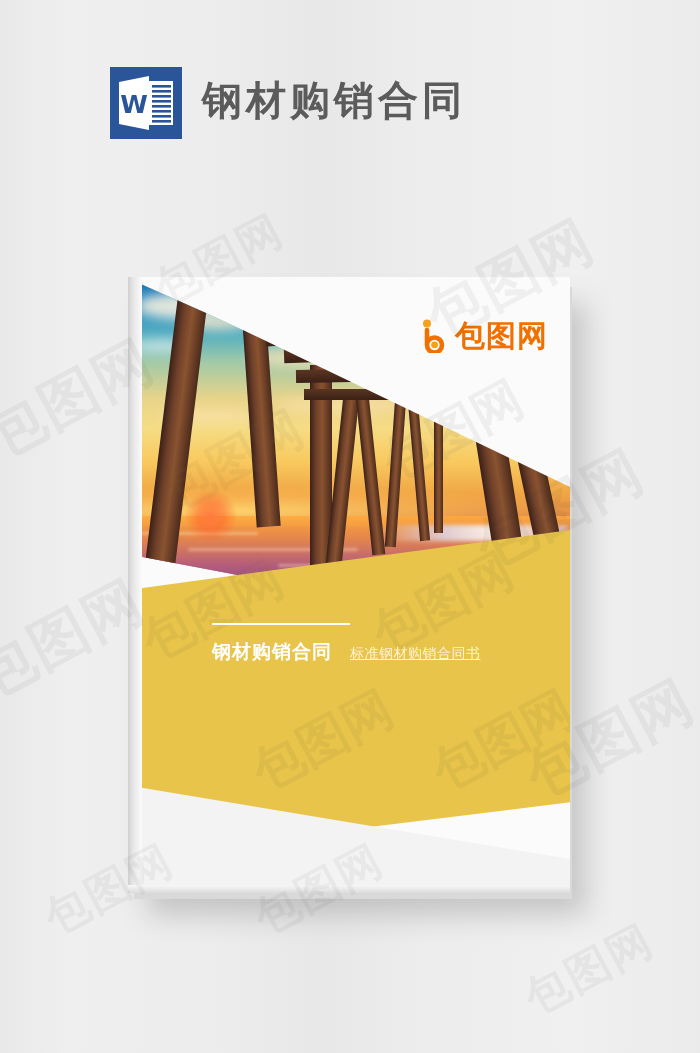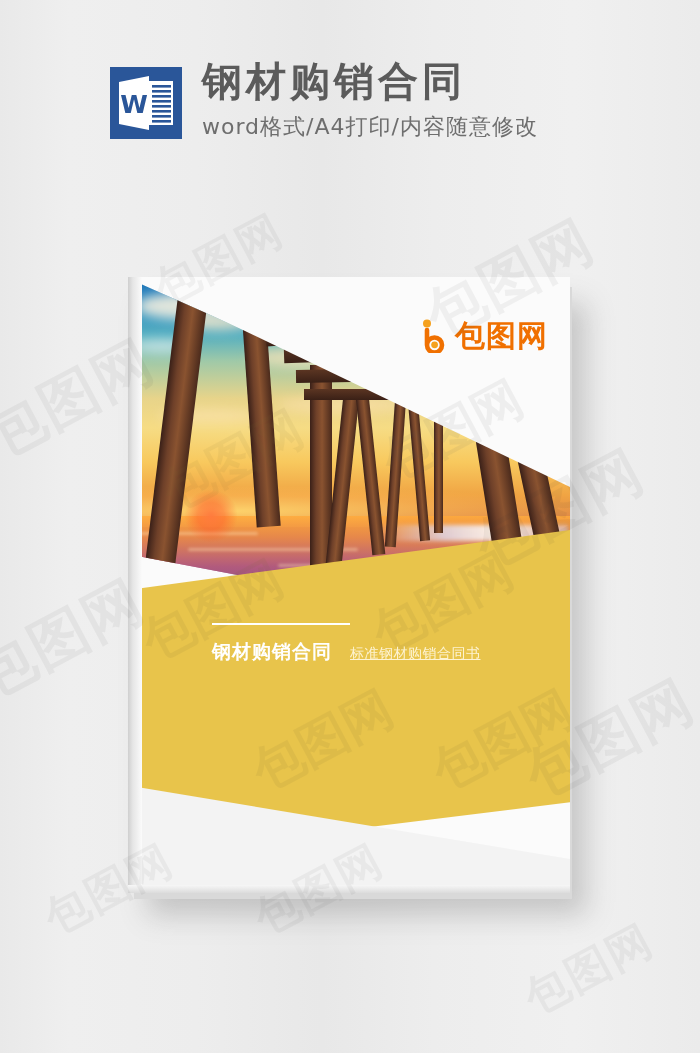--- a/index.html
+++ b/index.html
@@ -360,21 +360,20 @@
         <rect x="33" y="29" width="19" height="2.6"></rect>
         <rect x="33" y="34" width="19" height="2.6"></rect>
         <rect x="33" y="39" width="19" height="2.6"></rect>
         <rect x="33" y="44" width="19" height="2.6"></rect>
       </g>
     </svg>
   </div>
 
   <div class="header-text">
     <div class="header-title">钢材购销合同</div>
-    <div class="header-sub">word格式/A4打印/内容随意修改</div>
   </div>
 </div>
 
 <div class="book-wrap">
   <div class="book-shadow"></div>
 
   <div class="cover">
 
     <div class="photo">
       <div class="photo-img">

